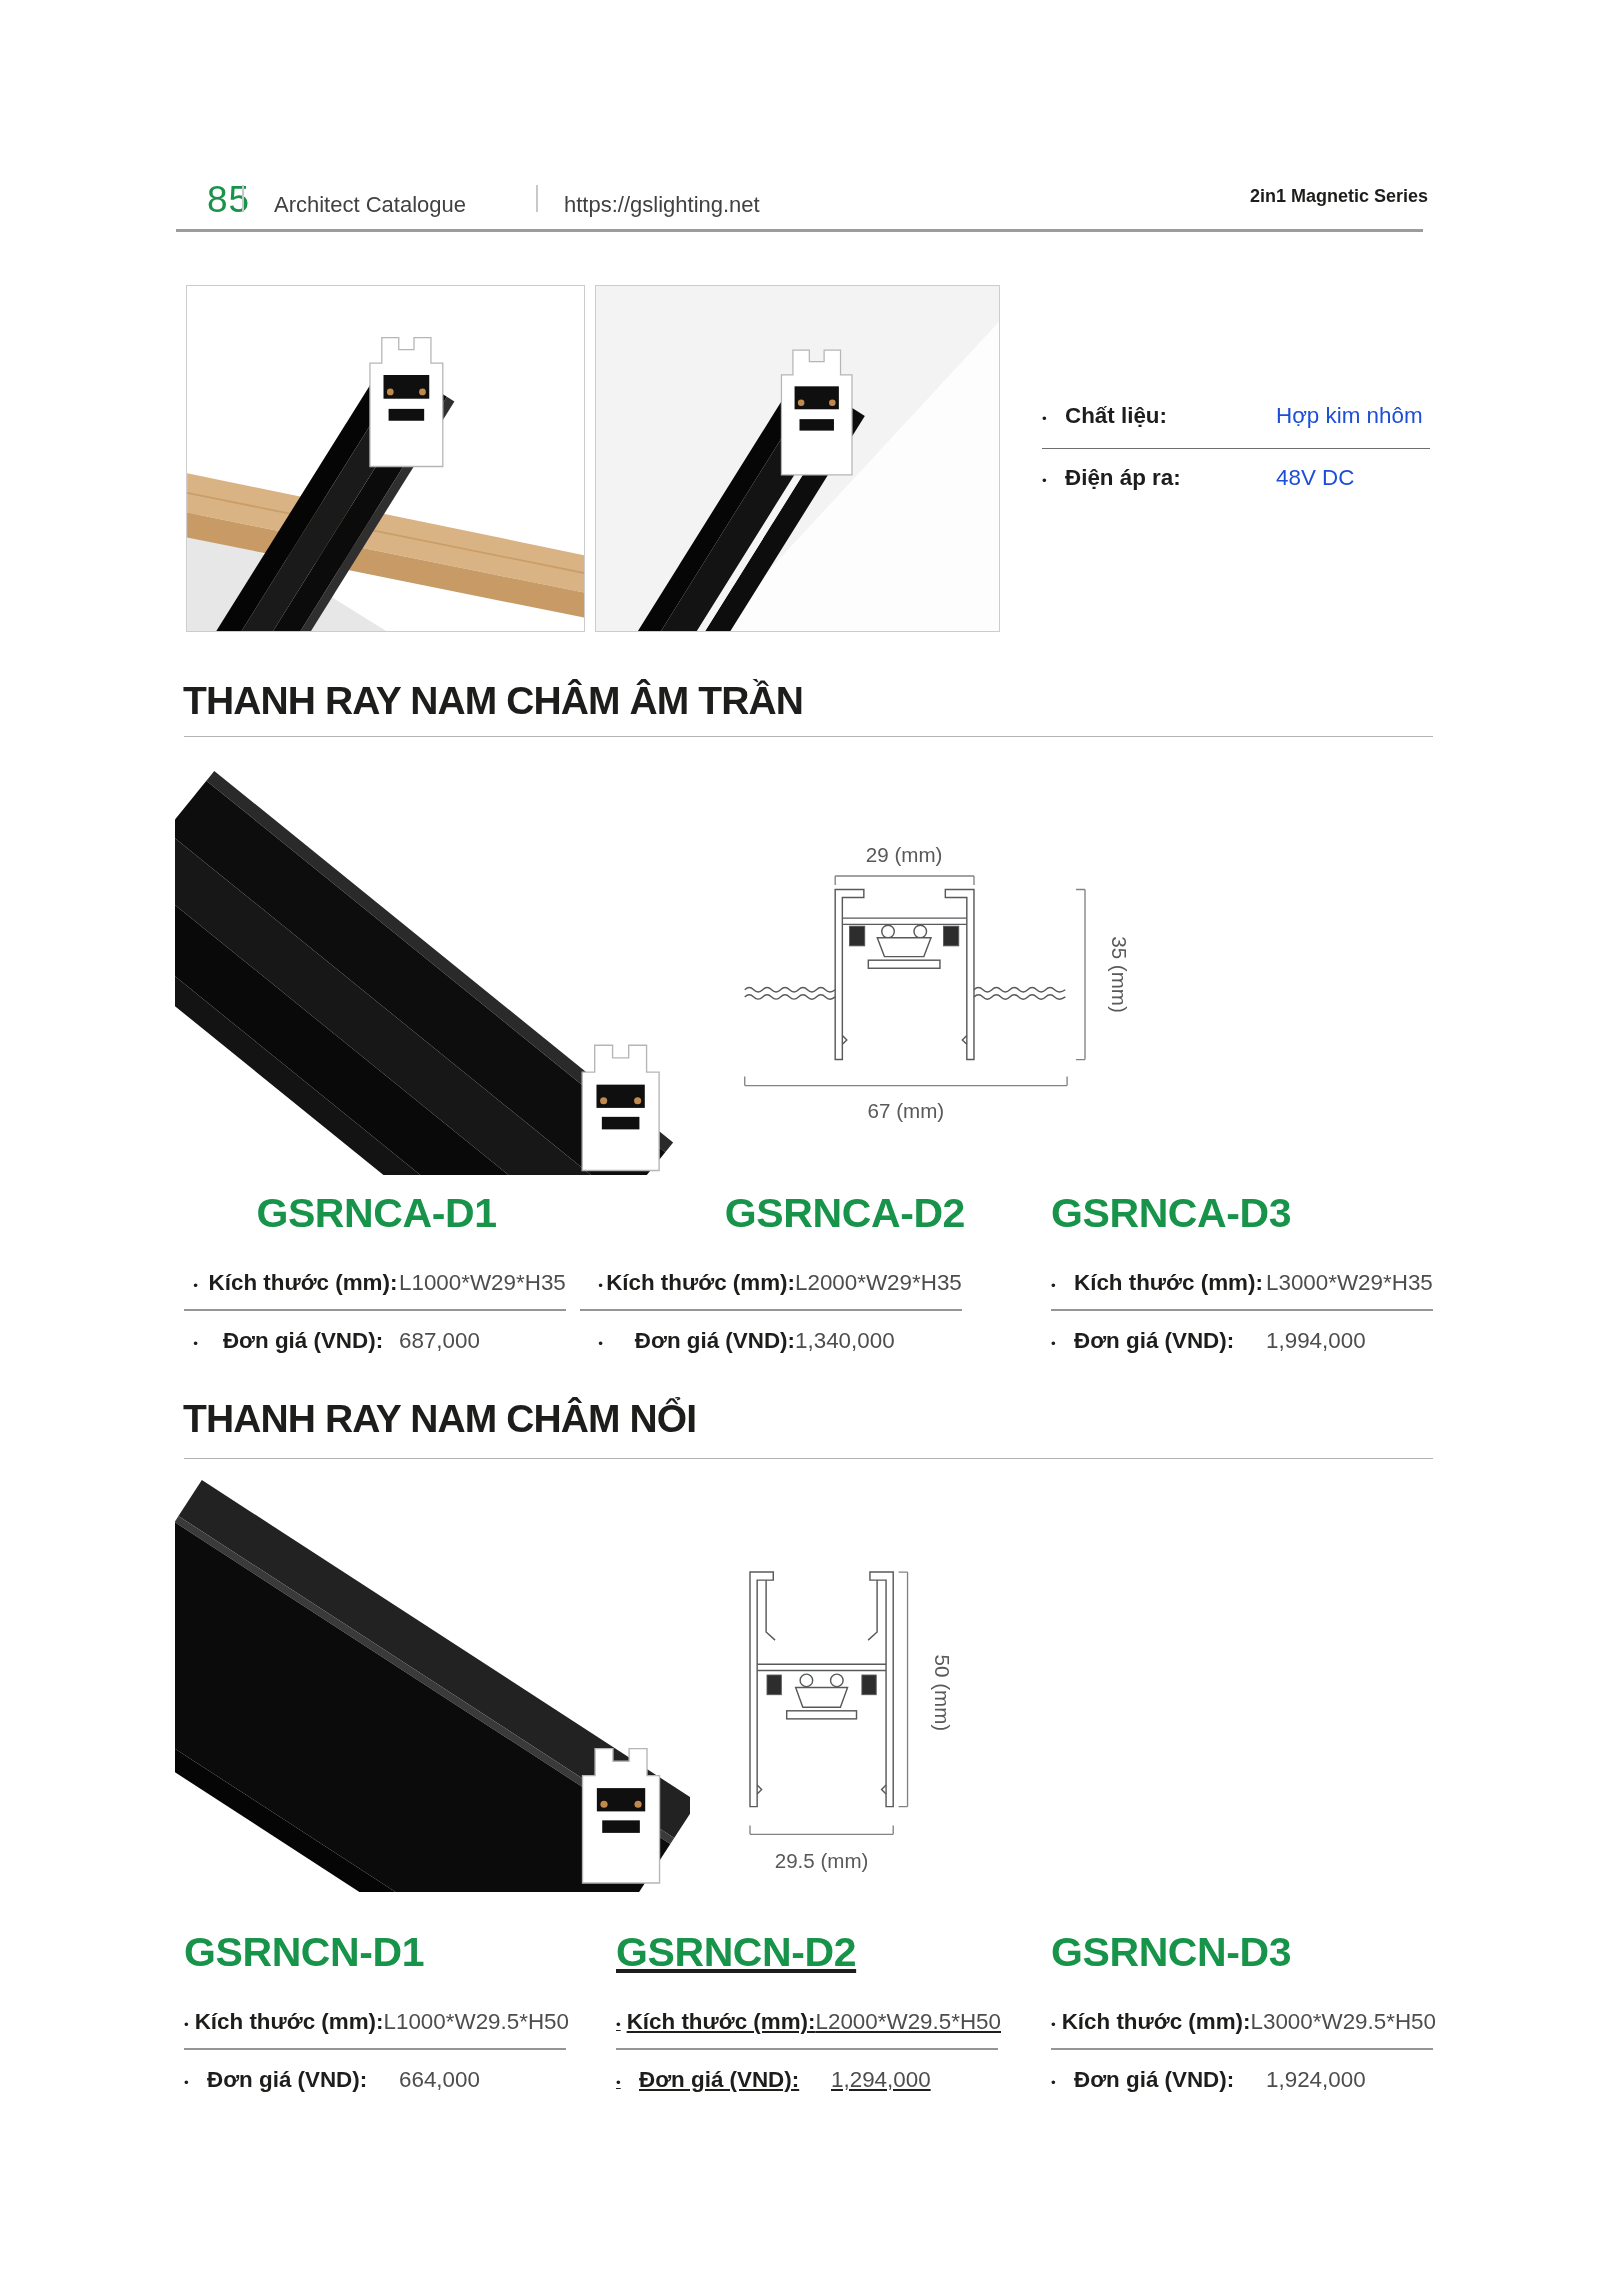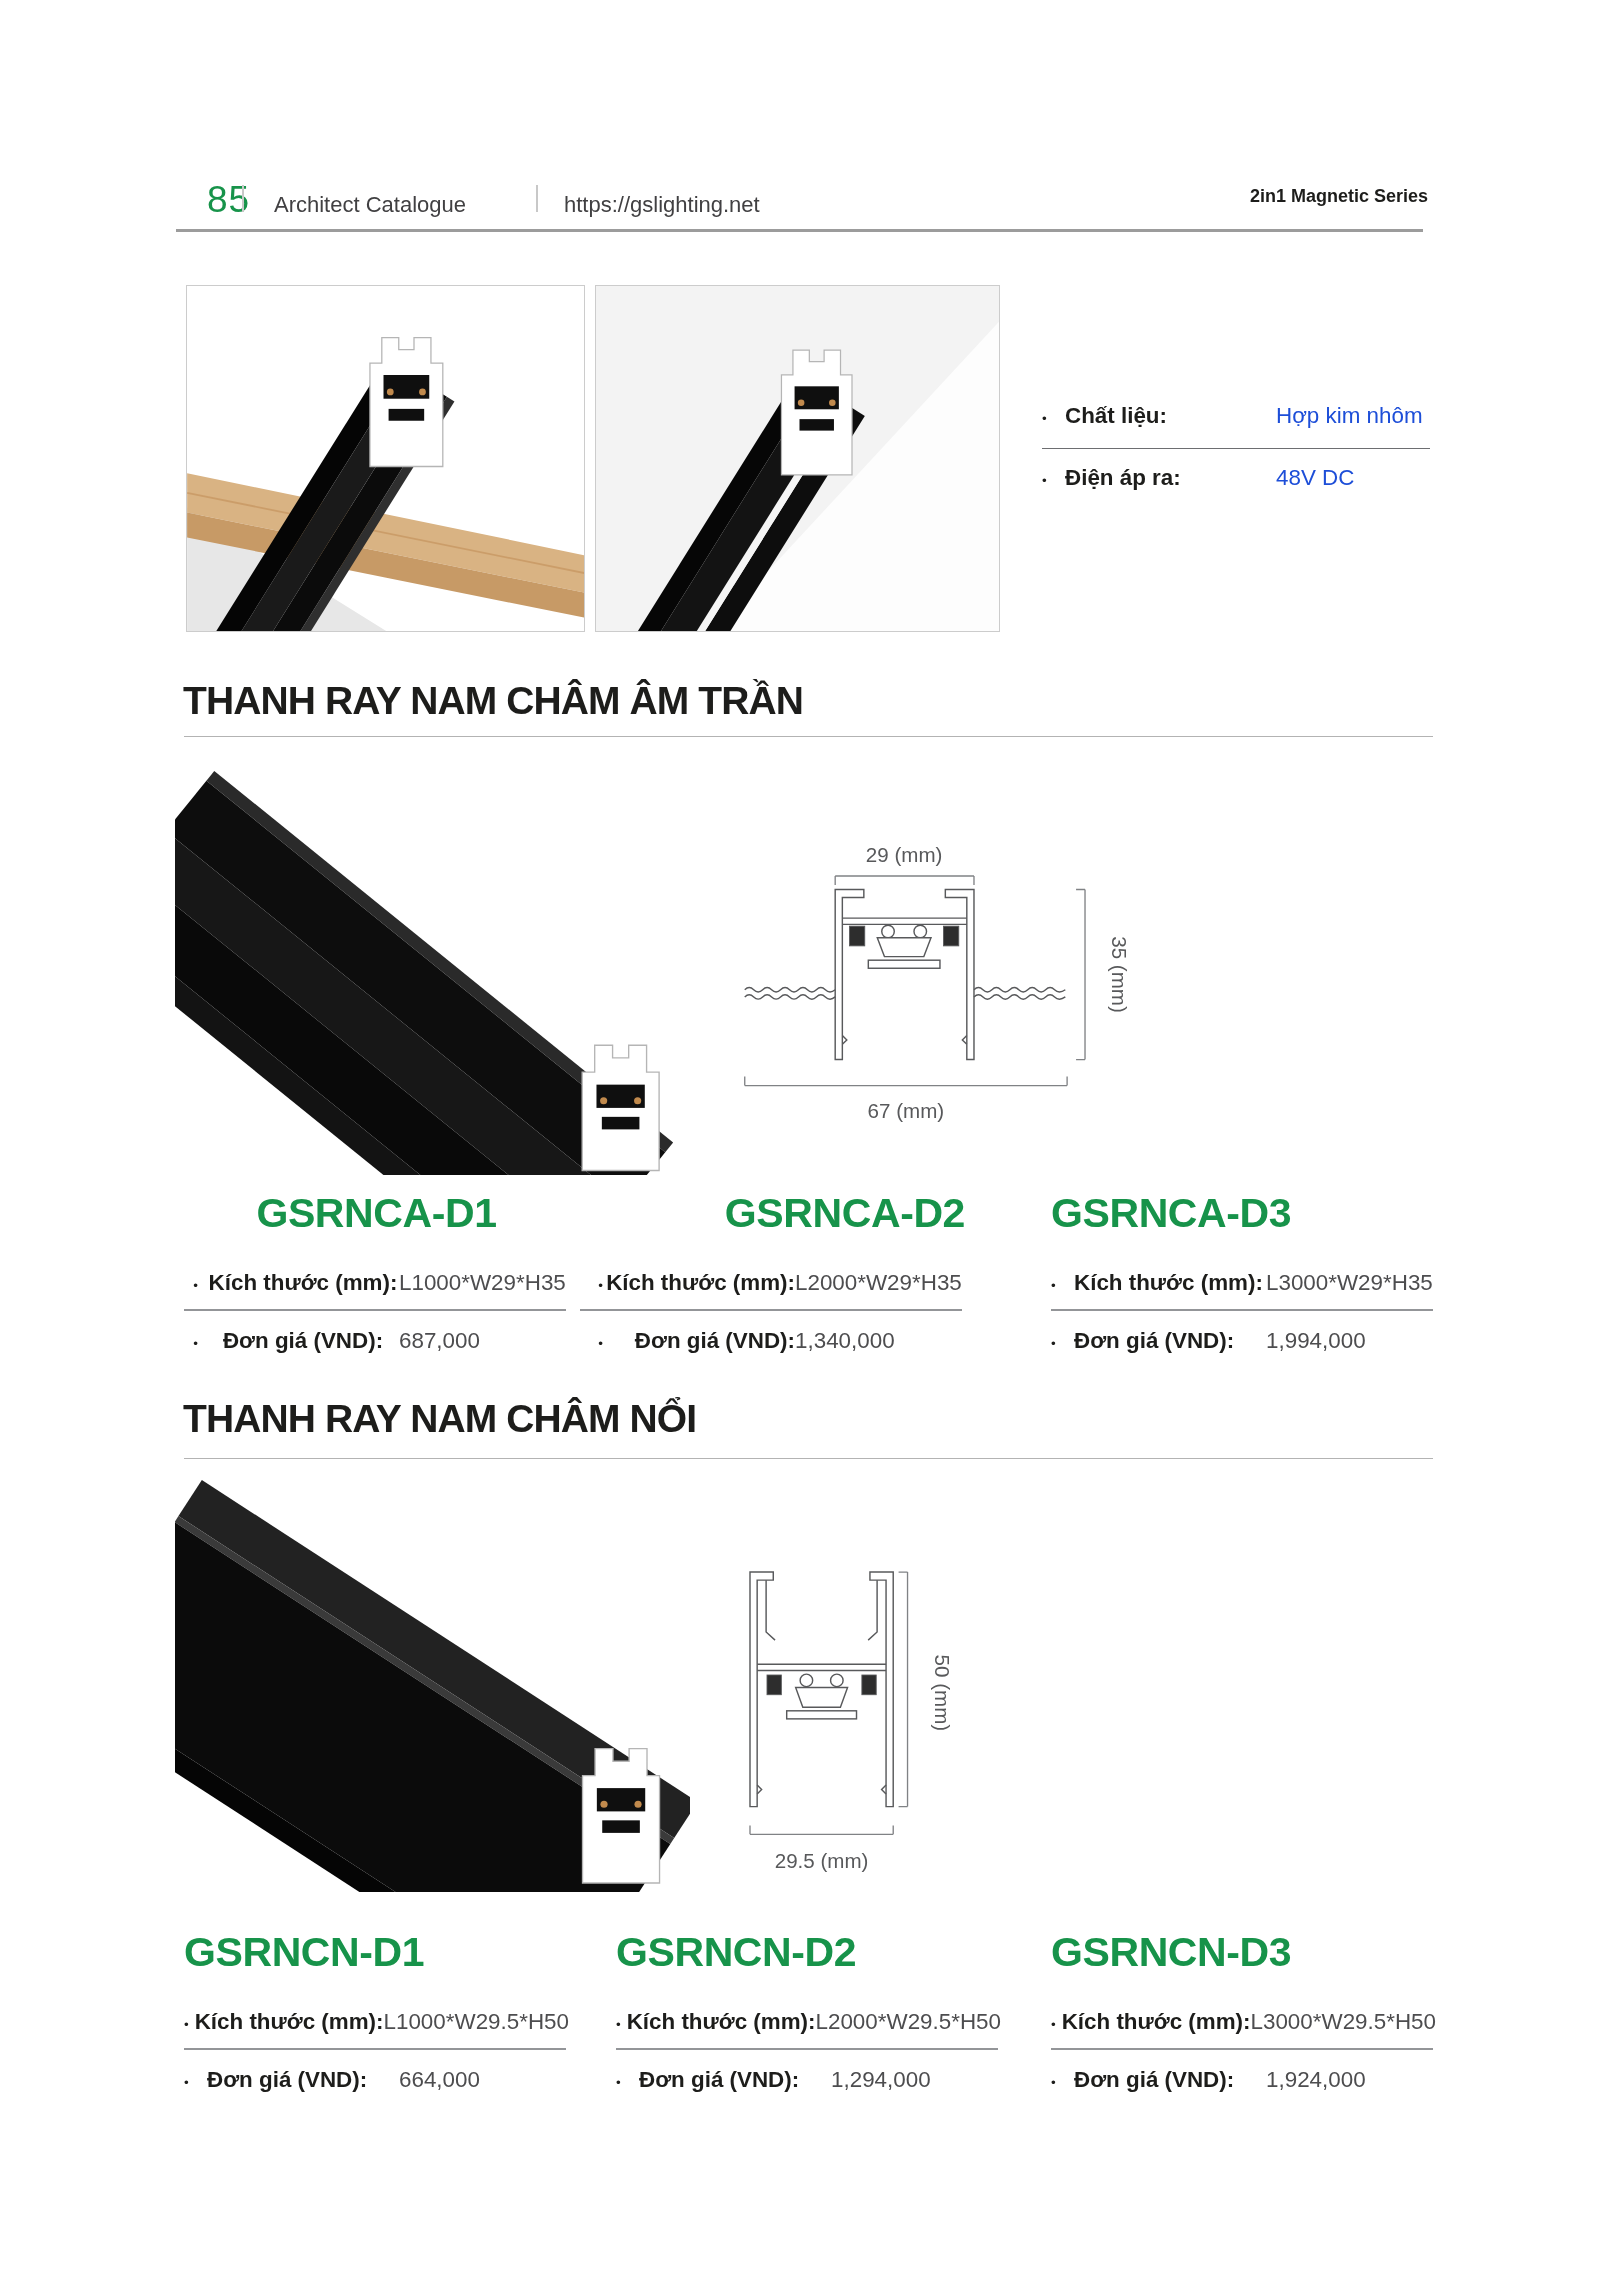--- a/index.html
+++ b/index.html
@@ -271,21 +271,21 @@
       <span class="pvalue">L1000*W29.5*H50</span>
     </div>
     <div class="pdivider"></div>
     <div class="prow">
       <span class="pbullet">•</span>
       <span class="plabel">Đơn giá (VND):</span>
       <span class="pvalue">664,000</span>
     </div>
   </div>
 
-  <div class="abs product" style="left:616px; top:1930px;">
+  <div class="abs product" style="left:616px; top:1930px;text-decoration:underline;">
     <div class="pcode">GSRNCN-D2</div>
     <div class="prow">
       <span class="pbullet">•</span>
       <span class="plabel">Kích thước (mm):</span>
       <span class="pvalue">L2000*W29.5*H50</span>
     </div>
     <div class="pdivider"></div>
     <div class="prow">
       <span class="pbullet">•</span>
       <span class="plabel">Đơn giá (VND):</span>

